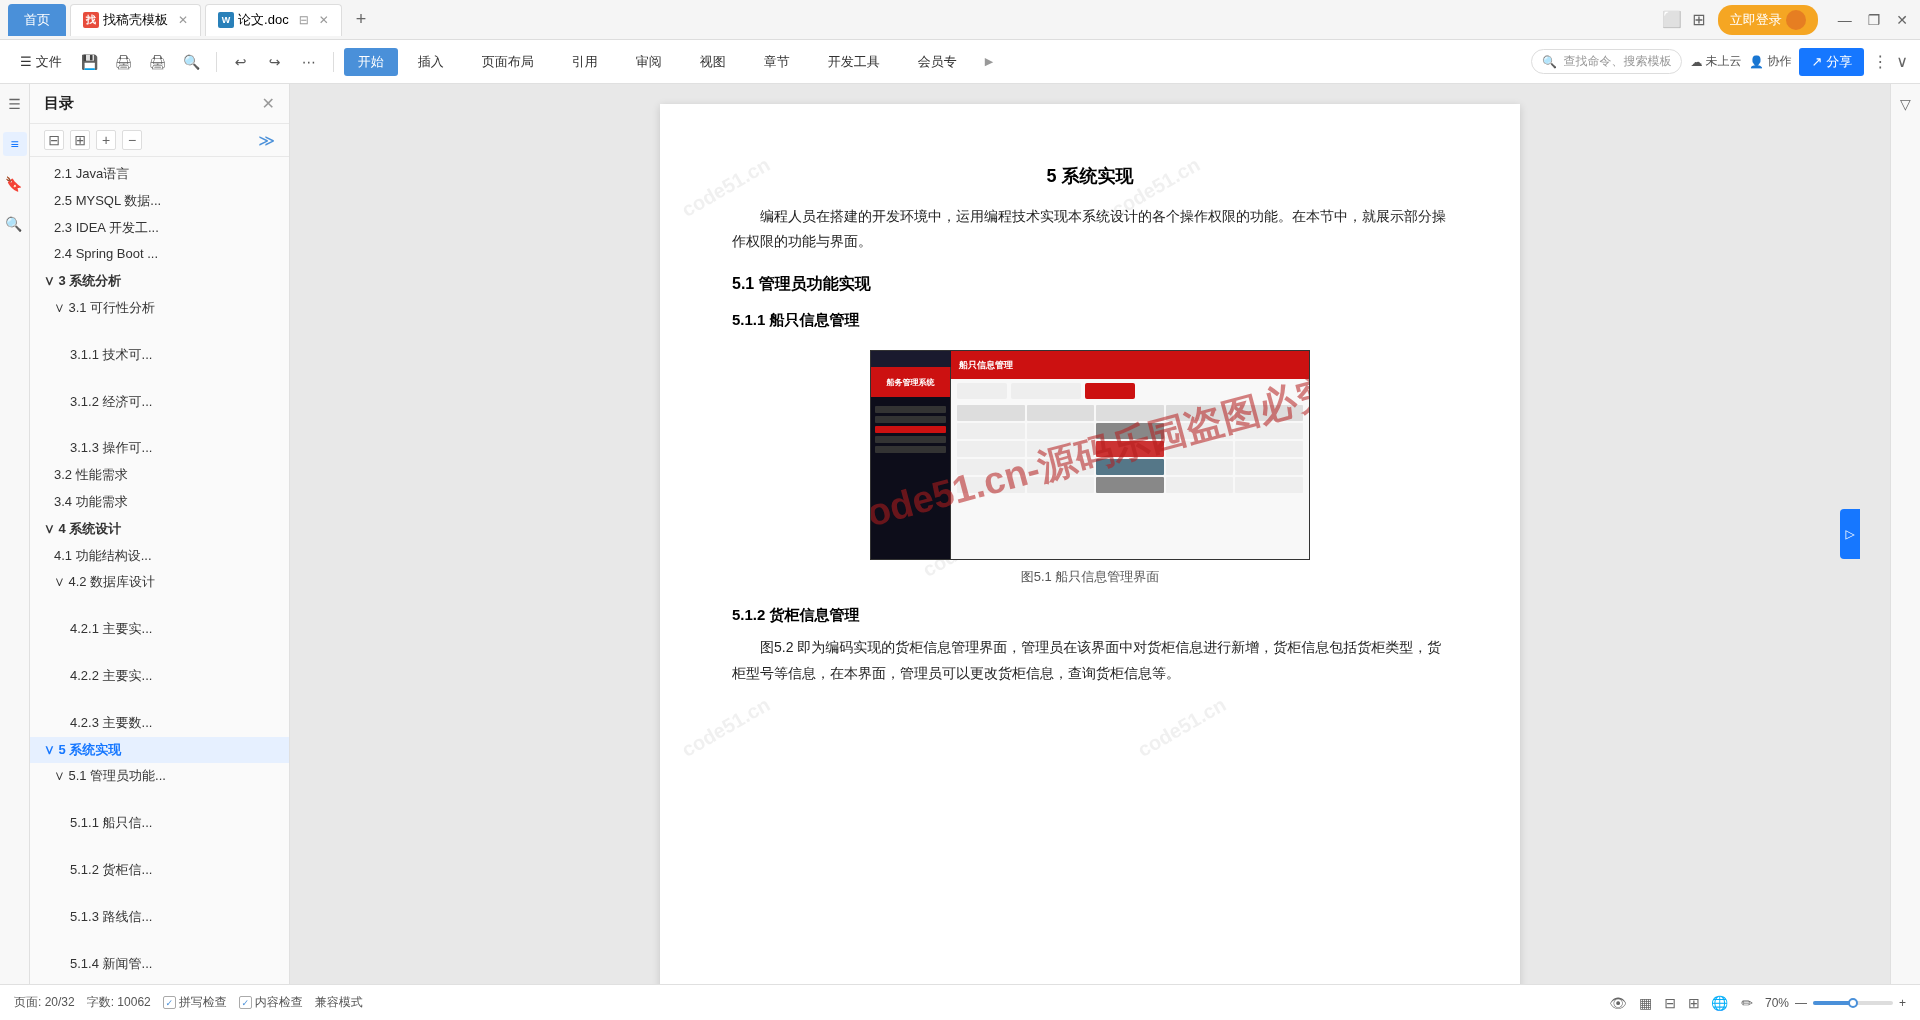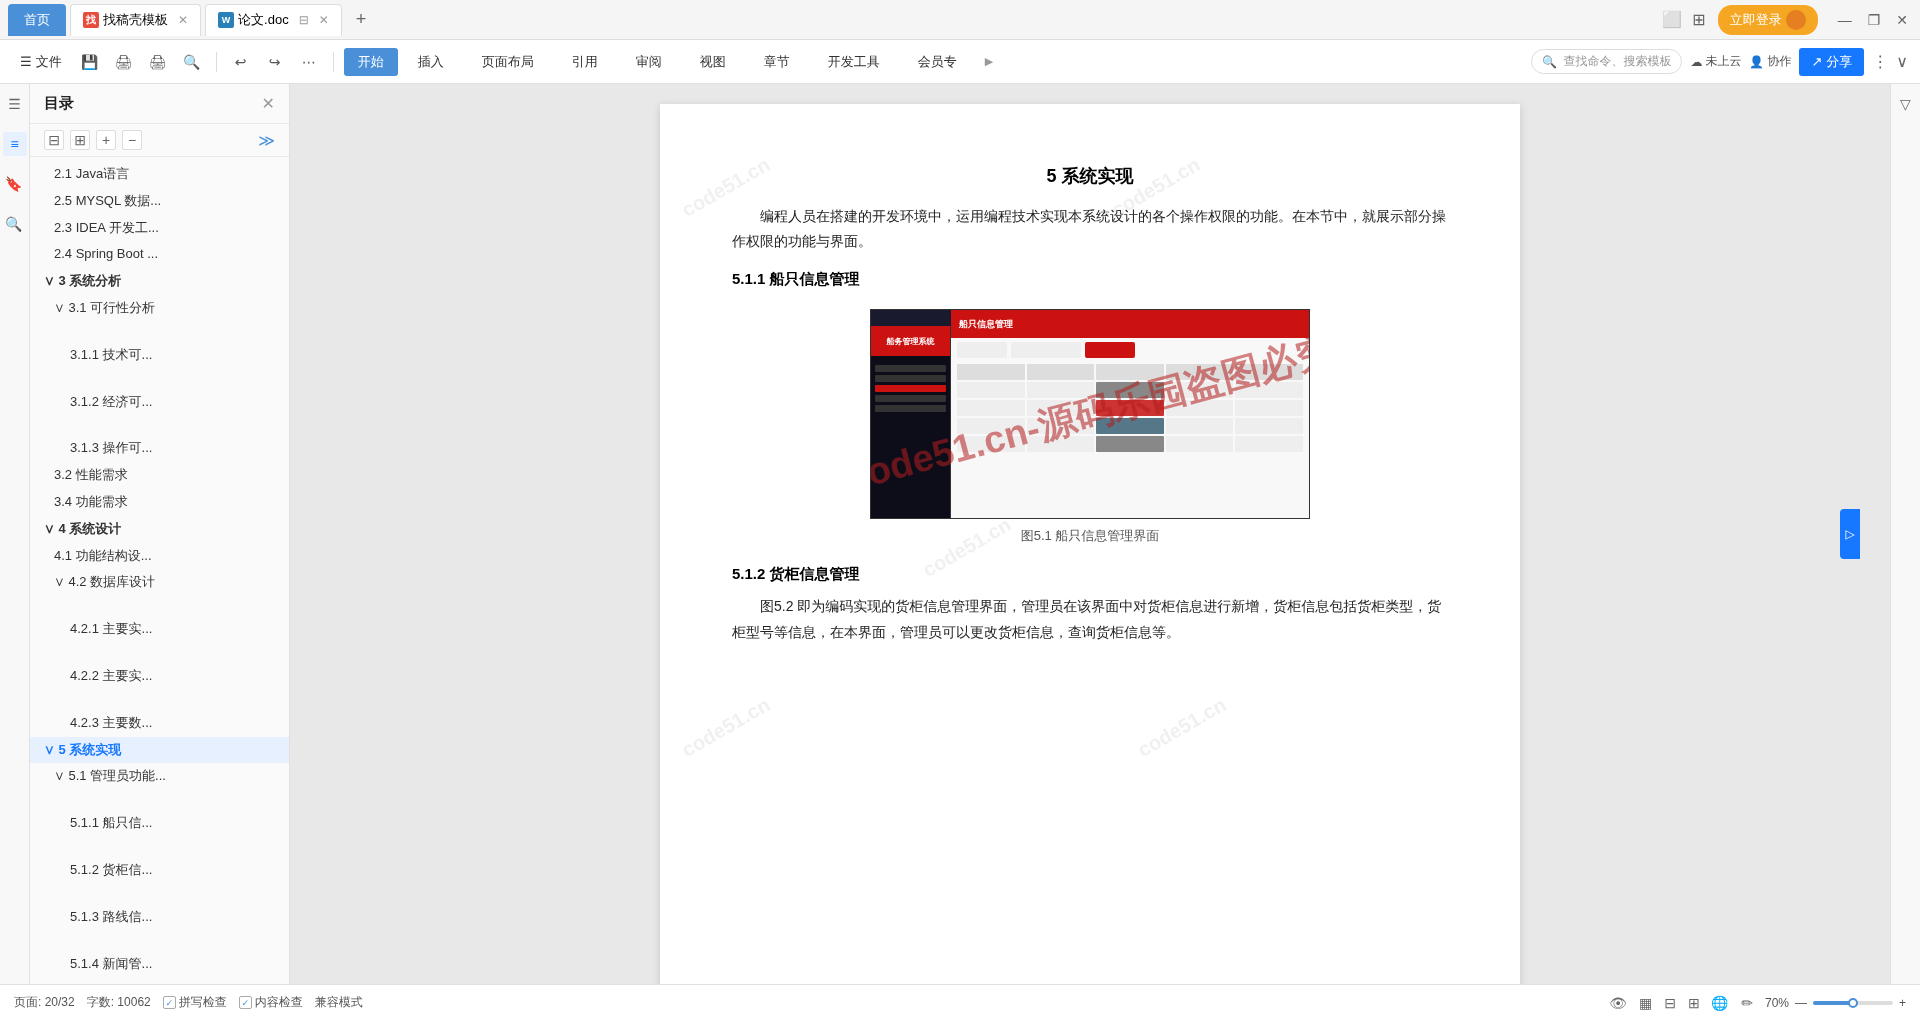--- a/index.html
+++ b/index.html
@@ -580,20 +580,21 @@
         <span class="watermark-text" style="top:8%;left:2%;">code51.cn</span>
         <span class="watermark-text" style="top:8%;left:52%;">code51.cn</span>
         <span class="watermark-text" style="top:48%;left:30%;">code51.cn</span>
         <span class="watermark-text" style="top:68%;left:2%;">code51.cn</span>
         <span class="watermark-text" style="top:68%;left:55%;">code51.cn</span>
       </div>
 
       <h2 class="section-title">5 系统实现</h2>
       <p class="doc-text">编程人员在搭建的开发环境中，运用编程技术实现本系统设计的各个操作权限的功能。在本节中，就展示部分操作权限的功能与界面。</p>
 
+      <div class="doc-section-h2">5.1 管理员功能实现</div>
       <div class="doc-section-h3">5.1.1 船只信息管理</div>
 
       <div class="doc-image-wrapper">
         <div class="doc-image">
           <div class="mock-img-sidebar">
             <div style="height:30px;background:#cc1111;display:flex;align-items:center;justify-content:center;">
               <span style="color:white;font-size:8px;font-weight:bold;">船务管理系统</span>
             </div>
             <div style="padding:6px 4px;">
               <div style="height:7px;background:#333;margin:3px 0;border-radius:1px;"></div>

